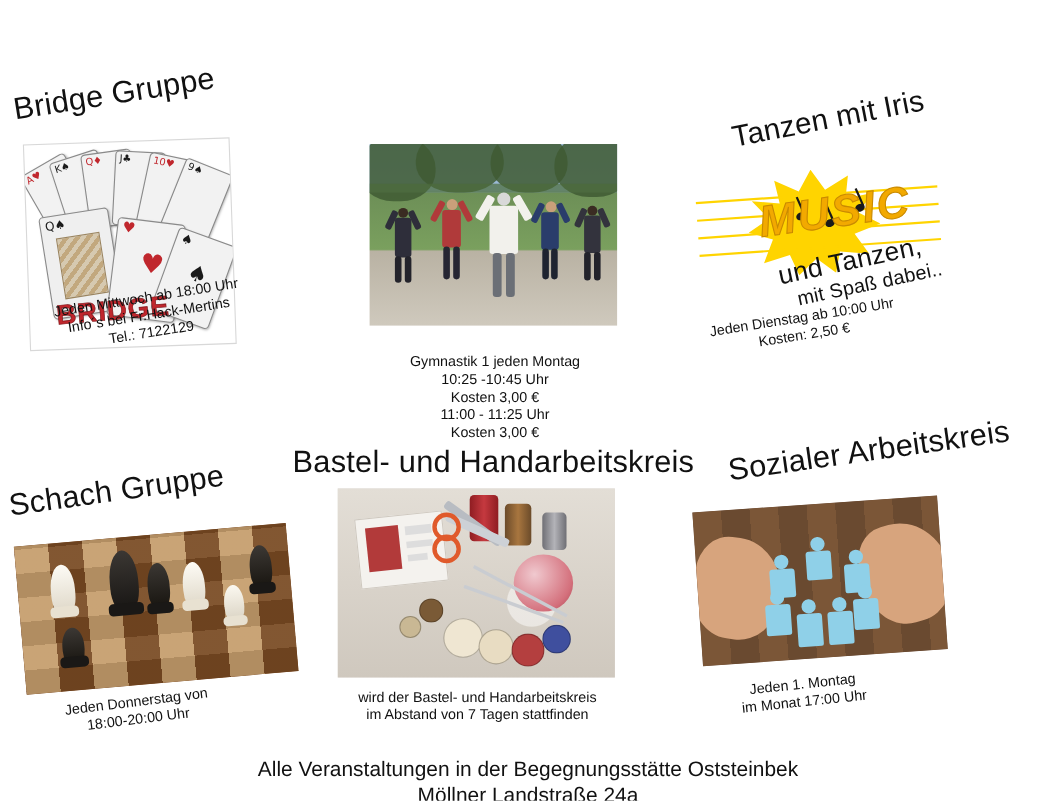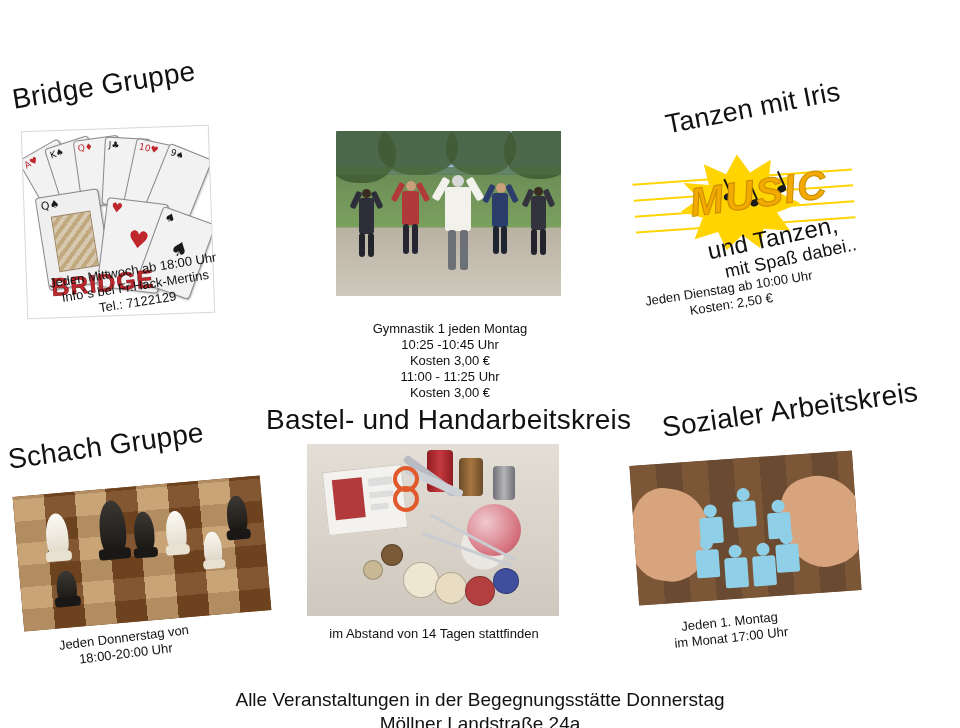--- a/index.html
+++ b/index.html
@@ -430,21 +430,22 @@
 
     <div class="button-item" style="left:96px; top:118px; width:34px; height:34px; background:#efe6d2;"></div>
     <div class="button-item" style="left:128px; top:128px; width:30px; height:30px; background:#e8dcc2;"></div>
     <div class="button-item" style="left:158px; top:132px; width:28px; height:28px; background:#b43f3f;"></div>
     <div class="button-item" style="left:186px; top:124px; width:24px; height:24px; background:#3f4f9e;"></div>
     <div class="button-item" style="left:74px; top:100px; width:20px; height:20px; background:#7a5a36;"></div>
     <div class="button-item" style="left:56px; top:116px; width:18px; height:18px; background:#c9b894;"></div>
   </div>
 
   <div class="abs caption" id="bastel-caption">
-    <div>im Abstand von 14 Tagen stattfinden</div>
+    <div>wird der Bastel- und Handarbeitskreis</div>
+    <div>im Abstand von 7 Tagen stattfinden</div>
   </div>
 
   <div class="abs heading heading-big" id="schach-heading">Schach Gruppe</div>
 
   <div class="abs" id="schach-photo">
     <div style="position:absolute; inset:0; background:
         repeating-linear-gradient(90deg,#caa271 0 31px,#7a4a23 31px 62px),
         #7a4a23; opacity:.95;"></div>
     <div style="position:absolute; left:0; top:0; width:248px; height:135px; background:
         repeating-linear-gradient(0deg, rgba(0,0,0,.10) 0 22px, rgba(255,255,255,.07) 22px 44px);"></div>
@@ -508,17 +509,17 @@
       <div class="fig-body" style="left:0; top:13px; width:23px; height:30px;"></div>
     </div>
   </div>
 
   <div class="abs caption" id="sozial-caption">
     <div>Jeden 1. Montag</div>
     <div>im Monat 17:00 Uhr</div>
   </div>
 
   <div class="abs" id="footer">
-    <div>Alle Veranstaltungen in der Begegnungsstätte Donnerstag</div>
+    <div>Alle Veranstaltungen in der Begegnungsstätte Oststeinbek</div>
     <div>Möllner Landstraße 24a</div>
   </div>
 
 </div>
 
 </body></html>

